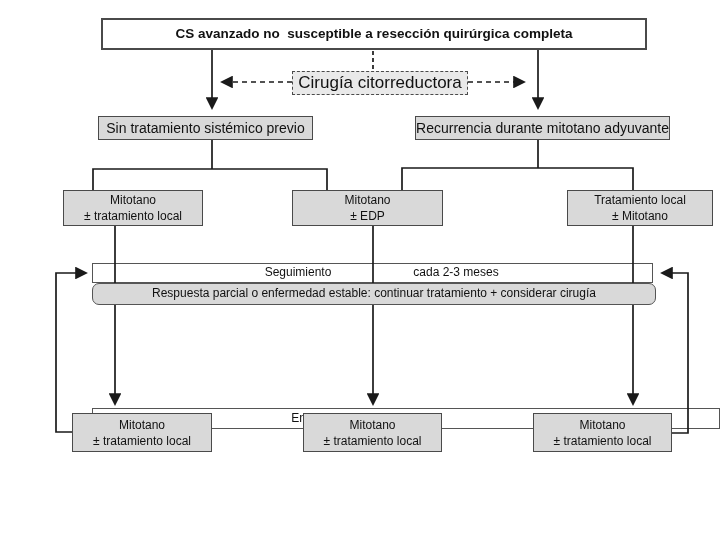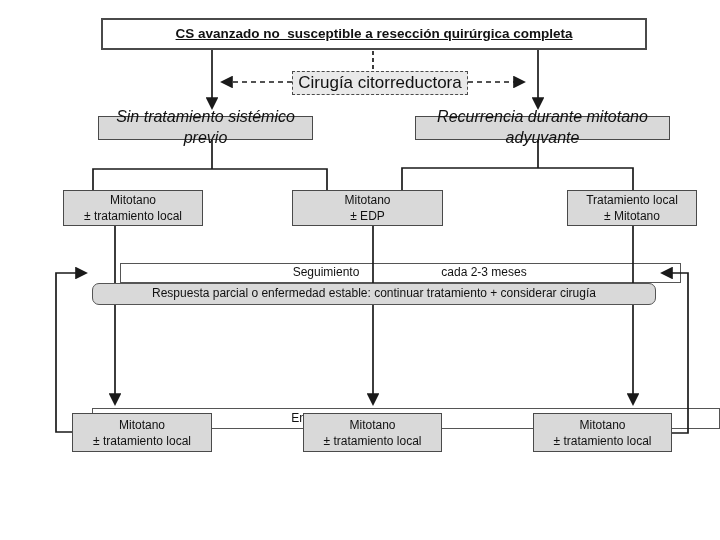--- a/index.html
+++ b/index.html
@@ -8,22 +8,22 @@
     font-family:"Liberation Sans",sans-serif;color:#111;overflow:hidden;
   }
   .box{
     position:absolute;box-sizing:border-box;display:flex;flex-direction:column;
     align-items:center;justify-content:center;text-align:center;background:#fff;
     border:1.5px solid #4a4a4a;line-height:1.3;
   }
   .gray{background:#d9d9d9;}
   .z1{z-index:1;} .z3{z-index:3;}
   #svg-layer{position:absolute;left:0;top:0;z-index:2;}
-  .root-box{font-weight:bold;font-size:13.5px;border-width:2px;white-space:pre-wrap;text-decoration:underline;}
-  .lvl2{font-size:16px;font-style:italic;}
+  .root-box{font-weight:bold;font-size:13.5px;border-width:2px;white-space:pre-wrap;}
+  .lvl2{font-size:14px;}
   .treat{font-size:12px;line-height:16px;}
   .dashedbox{border:1.5px dashed #4a4a4a;background:#e9e9e9;font-size:17px;}
   .wide{border-width:1.2px;border-color:#555;font-size:12px;}
   .wide .seg{position:absolute;top:0;height:100%;display:flex;align-items:center;justify-content:center;width:150px;}
   .resp{font-size:12px;border-radius:7px;}
 </style>
 </head>
 <body>
 
 <div id="canvas">
@@ -66,26 +66,26 @@
   </div>
 
   <div class="box gray treat z3" style="left:63px;top:190px;width:140px;height:36px;">
     <span>Mitotano</span>
     <span>± tratamiento local</span>
   </div>
   <div class="box gray treat z3" style="left:292px;top:190px;width:151px;height:36px;">
     <span>Mitotano</span>
     <span>± EDP</span>
   </div>
-  <div class="box gray treat z3" style="left:567px;top:190px;width:130px;height:36px;">
+  <div class="box gray treat z3" style="left:567px;top:190px;width:146px;height:36px;">
     <span>Tratamiento local</span>
     <span>± Mitotano</span>
   </div>
 
-  <div class="box wide z1" style="left:92px;top:263px;width:561px;height:20px;margin-left:28px;">
+  <div class="box wide z1" style="left:92px;top:263px;width:561px;height:20px;">
     <span class="seg" style="left:130px;">Seguimiento</span>
     <span class="seg" style="left:288px;">cada 2-3 meses</span>
   </div>
 
   <div class="box gray wide resp z3" style="left:92px;top:283px;width:564px;height:22px;">
     <span>Respuesta parcial o enfermedad estable: continuar tratamiento + considerar cirugía</span>
   </div>
 
   <div class="box wide z1" style="left:92px;top:372px;width:628px;height:21px;margin-top:36px;">
     <span class="seg" style="left:156px;">Enfermedad</span>

